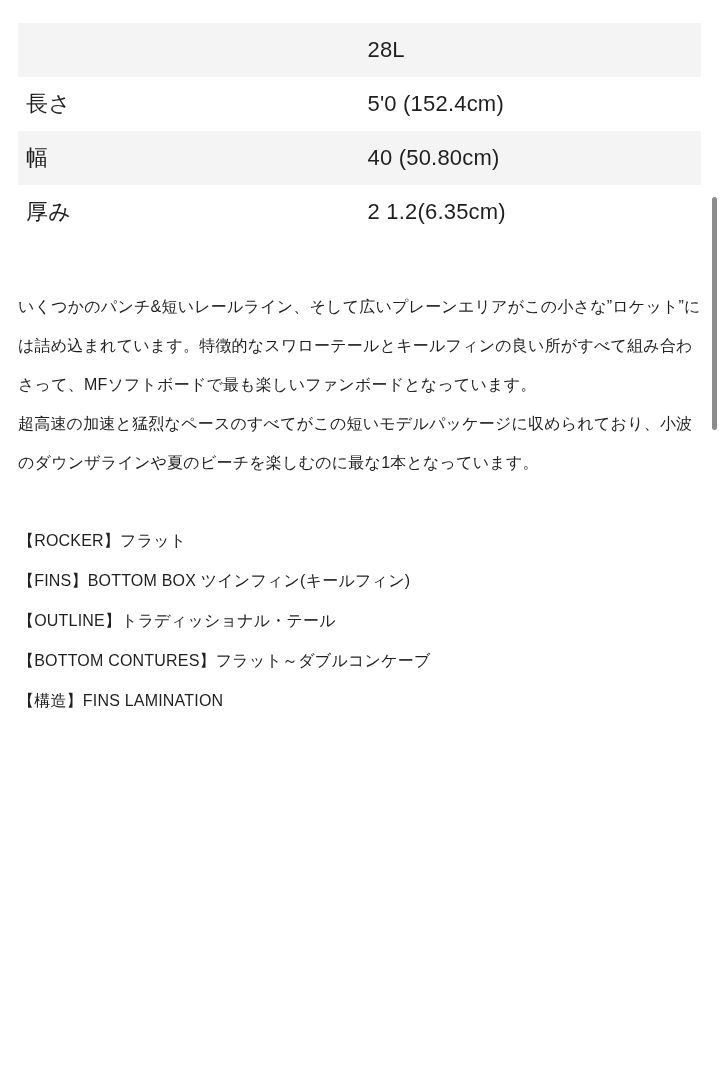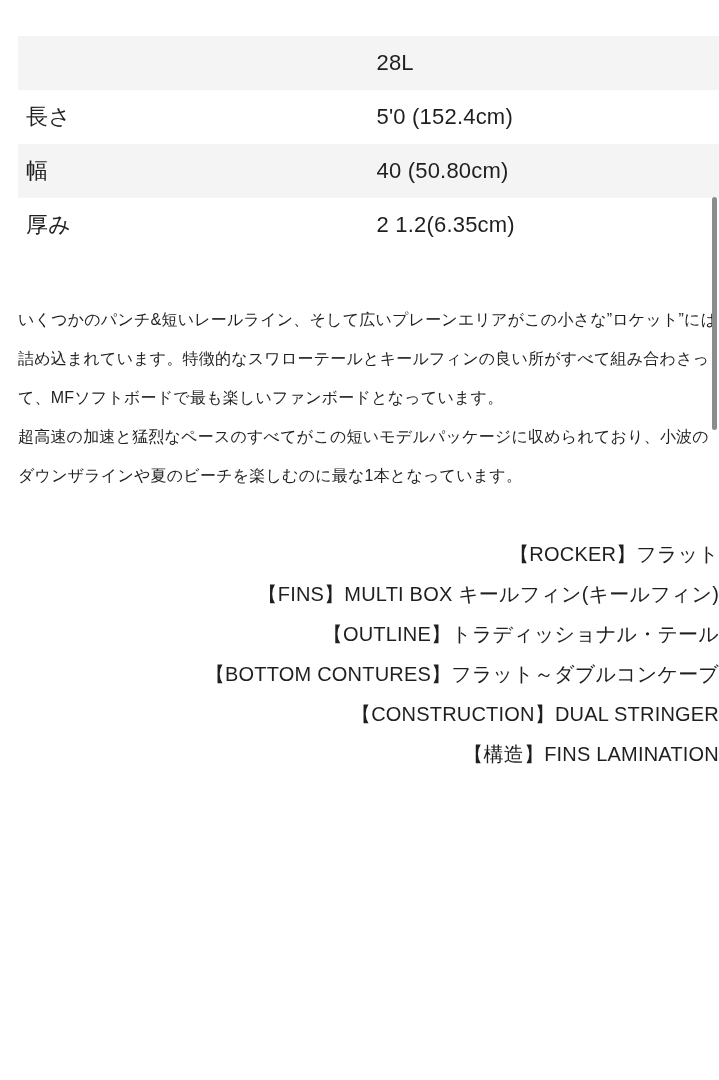--- a/index.html
+++ b/index.html
@@ -10,22 +10,21 @@
   body {
     width: 719px;
     height: 1080px;
     position: relative;
     overflow: hidden;
     font-family: "Liberation Sans", "DejaVu Sans", sans-serif;
     color: #1f1f1f;
     -webkit-font-smoothing: antialiased;
   }
   .content {
-    padding: 23px 0 0 18px;
-    margin-top: 13px;
+    padding: 23px 18px 0 18px;
   }
   
   table.spec-table {
     width: 100%;
     border-collapse: collapse;
     table-layout: fixed;
     font-size: 22px;
   }
   table.spec-table td {
     height: 54px;
@@ -44,24 +43,23 @@
     font-size: 16px;
     line-height: 39px;
     letter-spacing: 0.2px;
   }
   .description p {
     margin: 0;
   }
   
   .specs {
     margin-top: 39px;
-    font-size: 20px;
+    font-size: 16px;
     line-height: 40px;
     letter-spacing: 0.2px;
-    text-align: right;
   }
   .specs .spec-line {
     white-space: nowrap;
   }
   .specs .spec-note {
     margin: 0;
   }
   
   .scrollbar-thumb {
     position: absolute;
@@ -99,22 +97,21 @@
     </tbody>
   </table>
 
   <div class="description">
     <p>いくつかのパンチ&amp;短いレールライン、そして広いプレーンエリアがこの小さな”ロケット”には詰め込まれています。特徴的なスワローテールとキールフィンの良い所がすべて組み合わさって、MFソフトボードで最も楽しいファンボードとなっています。</p>
     <p>超高速の加速と猛烈なペースのすべてがこの短いモデルパッケージに収められており、小波のダウンザラインや夏のビーチを楽しむのに最な1本となっています。</p>
   </div>
 
   <div class="specs">
     <div class="spec-line">【ROCKER】フラット</div>
-    <div class="spec-line">【FINS】MULTI BOX キールフィン(キールフィン)</div>
+    <div class="spec-line">【FINS】BOTTOM BOX ツインフィン(キールフィン)</div>
     <div class="spec-line">【OUTLINE】トラディッショナル・テール</div>
     <div class="spec-line">【BOTTOM CONTURES】フラット～ダブルコンケーブ</div>
-    <div class="spec-line">【CONSTRUCTION】DUAL STRINGER</div>
     <div class="spec-line">【構造】FINS LAMINATION</div>
   </div>
 
 </div>
 
 <div class="scrollbar-thumb"></div>
 
 </body></html>

